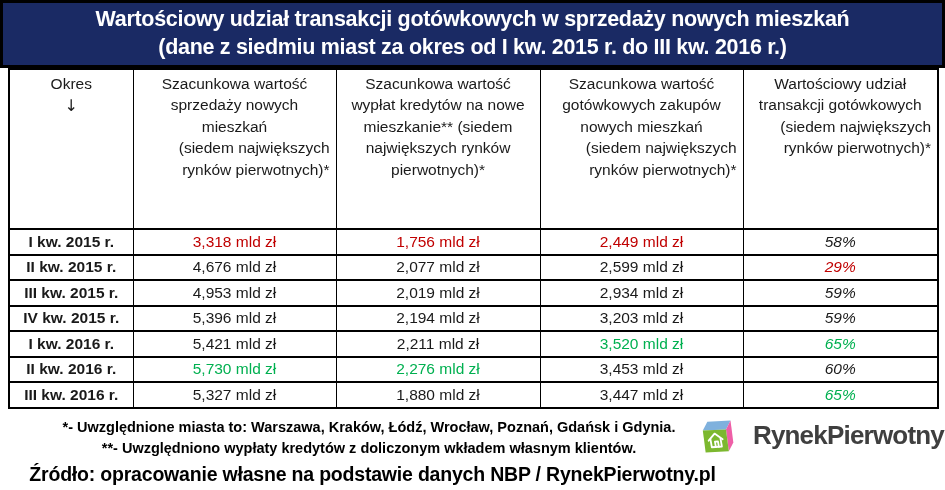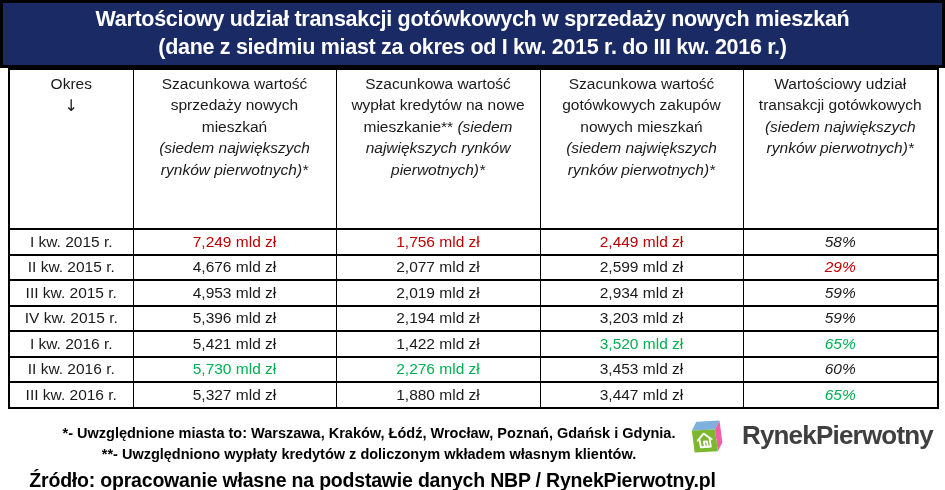--- a/index.html
+++ b/index.html
@@ -25,37 +25,37 @@
   table.data th, table.data td{
     border-left:1px solid #000;border-right:1px solid #000;
     border-top:2px solid #000;border-bottom:2px solid #000;
     text-align:center;box-sizing:border-box;
   }
   table.data{border:2px solid #000;}
   thead th{
     font-weight:normal;font-size:15.5px;line-height:1.38;
     vertical-align:top;padding:3px 6px 0 6px;height:160px;
   }
-  .th-note{font-style:italic;display:block;}
+  .th-note{display:block;text-align:right;}
   .th-note.inline{display:inline;}
   .th-arrow{font-size:16px;margin-top:1px;font-family:"DejaVu Sans", sans-serif;}
   tbody td{font-size:15.5px;height:25.5px;padding:0 4px;vertical-align:middle;}
-  td.period{color:var(--black);}
+  td.period{color:var(--black);font-weight:bold;}
   td.red{color:var(--red);}
   td.green{color:var(--green);margin-left:12px;}
   td.black{color:var(--black);}
   td.pct{font-style:italic;}
 
   
   .bottom{position:relative;height:66px;}
   .footnotes{width:738px;text-align:center;font-weight:bold;font-size:14.5px;
-    line-height:1.45;color:#000;padding-top:14px;}
+    line-height:1.45;color:#000;padding-top:8px;}
   .source{width:745px;text-align:center;font-weight:bold;font-size:19.5px;
     color:#000;margin-top:4px;letter-spacing:-0.2px;}
-  .logo{position:absolute;right:12px;top:5px;display:flex;align-items:center;gap:14px;}
+  .logo{position:absolute;right:1px;top:5px;display:flex;align-items:center;gap:14px;}
   .logo-text{font-size:26px;font-weight:bold;color:#3f3f3f;letter-spacing:-0.8px;}
 </style>
 </head>
 <body>
 
 <div class="page">
 
   <header class="title-bar">
     <div class="title-line">Wartościowy udział transakcji gotówkowych w sprzedaży nowych mieszkań</div>
     <div class="title-line">(dane z siedmiu miast za okres od I kw. 2015 r. do III kw. 2016 r.)</div>
@@ -89,21 +89,21 @@
         </th>
         <th>
           <span class="th-main">Wartościowy udział transakcji gotówkowych </span>
           <span class="th-note">(siedem największych rynków pierwotnych)*</span>
         </th>
       </tr>
     </thead>
     <tbody>
         <tr>
           <td class="period">I kw. 2015 r.</td>
-          <td class="val red">7,249 mld zł</td>
+          <td class="val red">3,318 mld zł</td>
           <td class="val red">1,756 mld zł</td>
           <td class="val red">2,449 mld zł</td>
           <td class="val black pct">58%</td>
         </tr>
         <tr>
           <td class="period">II kw. 2015 r.</td>
           <td class="val black">4,676 mld zł</td>
           <td class="val black">2,077 mld zł</td>
           <td class="val black">2,599 mld zł</td>
           <td class="val red pct">29%</td>
@@ -118,21 +118,21 @@
         <tr>
           <td class="period">IV kw. 2015 r.</td>
           <td class="val black">5,396 mld zł</td>
           <td class="val black">2,194 mld zł</td>
           <td class="val black">3,203 mld zł</td>
           <td class="val black pct">59%</td>
         </tr>
         <tr>
           <td class="period">I kw. 2016 r.</td>
           <td class="val black">5,421 mld zł</td>
-          <td class="val black">1,422 mld zł</td>
+          <td class="val black">2,211 mld zł</td>
           <td class="val green">3,520 mld zł</td>
           <td class="val green pct">65%</td>
         </tr>
         <tr>
           <td class="period">II kw. 2016 r.</td>
           <td class="val green">5,730 mld zł</td>
           <td class="val green">2,276 mld zł</td>
           <td class="val black">3,453 mld zł</td>
           <td class="val black pct">60%</td>
         </tr>

